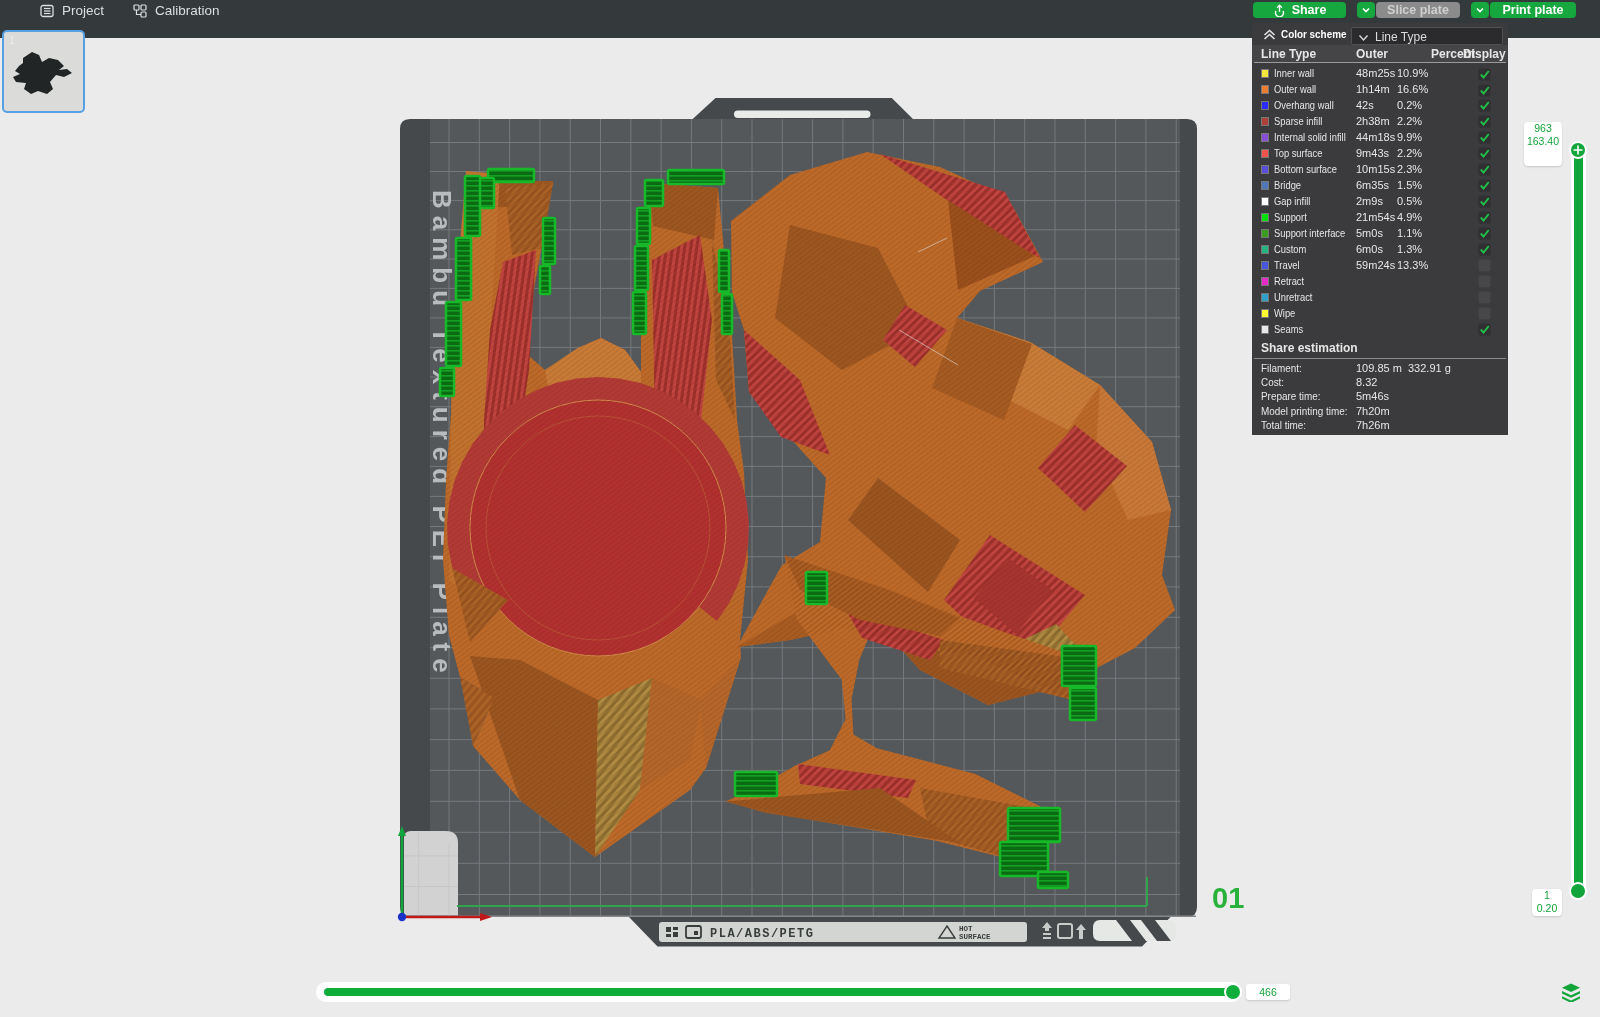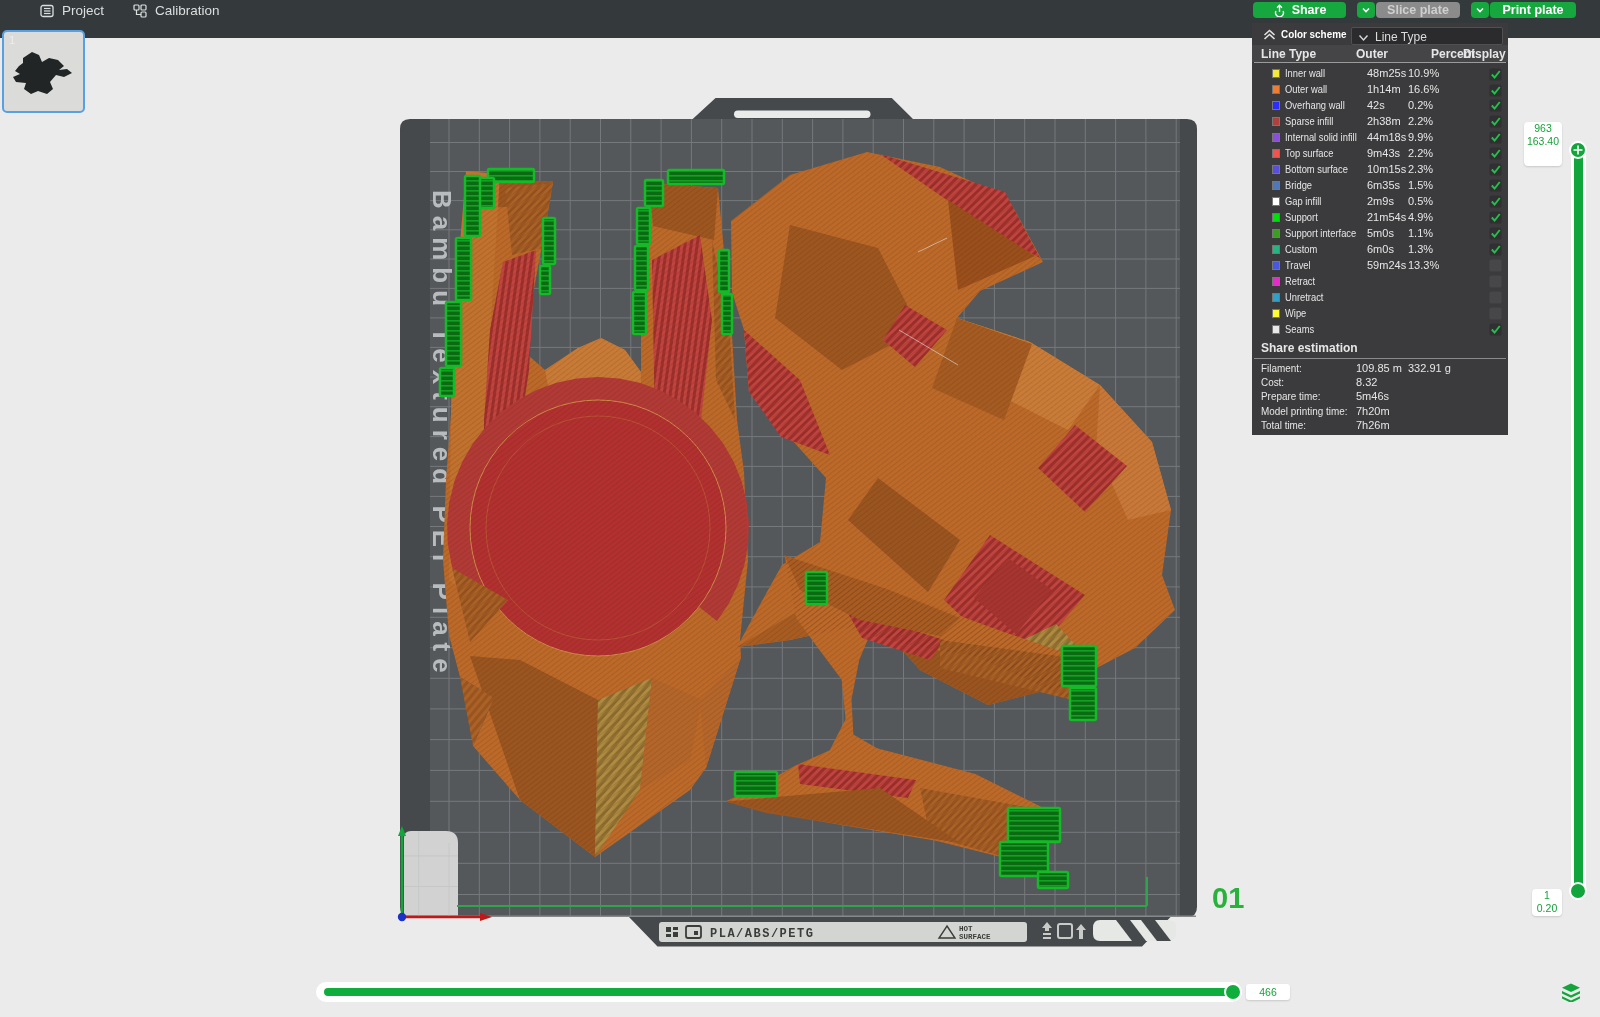--- a/index.html
+++ b/index.html
@@ -12,21 +12,21 @@
   color:#dcdfe0; font-size:13.5px; }
 .btn { position:absolute; top:2px; height:16px; border-radius:4px; display:flex;
   align-items:center; justify-content:center; color:#fff; font-size:12.5px;font-weight:bold; }
 .green { background:#16a73e; }
 
 
 #panel { position:absolute; left:1252px; top:22.5px; width:256px; height:412px;
   background:#3b3b3d; color:#e6e6e6; font-size:11px; }
 #panel .hdrband { position:absolute; left:0; top:22.5px; width:256px; height:16.5px; background:#454548; }
 #panel .sep1 { position:absolute; left:2px; top:39px; width:252px; height:1px; background:#9b9b9b; }
-.prow { position:absolute; left:11px; width:256px; height:16px; }
+.prow { position:absolute; left:0; width:256px; height:16px; }
 .prow .sw { position:absolute; left:9px; top:3px; width:8px; height:9px; border:1px solid #777; }
 .prow .lab { position:absolute; left:22px; top:1px; transform:scaleX(0.85); transform-origin:0 0; white-space:nowrap; }
 .prow .tim { position:absolute; left:104px; top:1px; }
 .prow .pct { position:absolute; left:145px; top:1px; }
 .prow .ck { position:absolute; left:226px; top:1.5px; width:13px; height:13px; }
 .srow { position:absolute; left:0; width:256px; height:14px; }
 .srow .s1 { position:absolute; left:9px; top:0; transform:scaleX(0.9); transform-origin:0 0; white-space:nowrap; }
 .srow .s2 { position:absolute; left:104px; top:0; }
 .srow .s3 { position:absolute; left:156px; top:0; }
 

